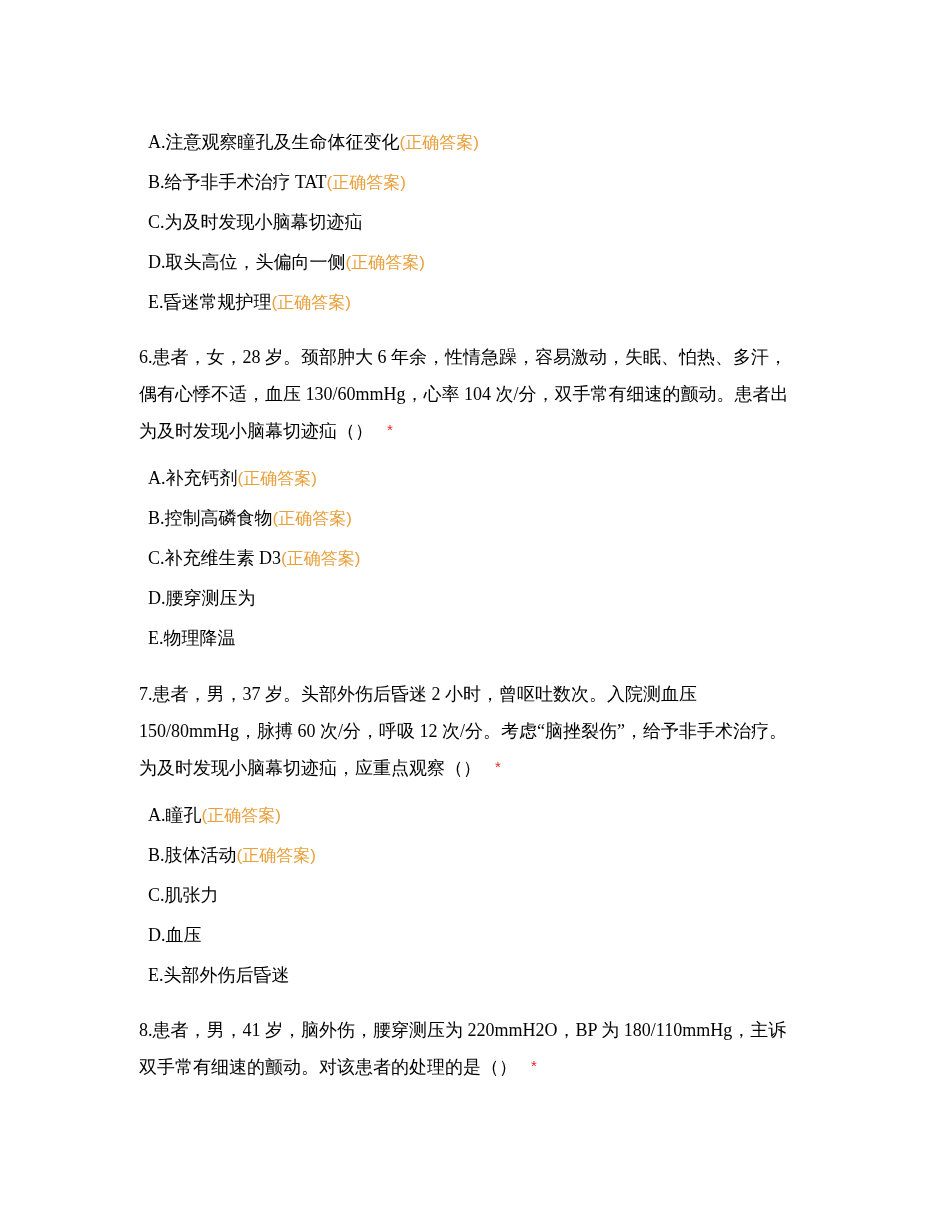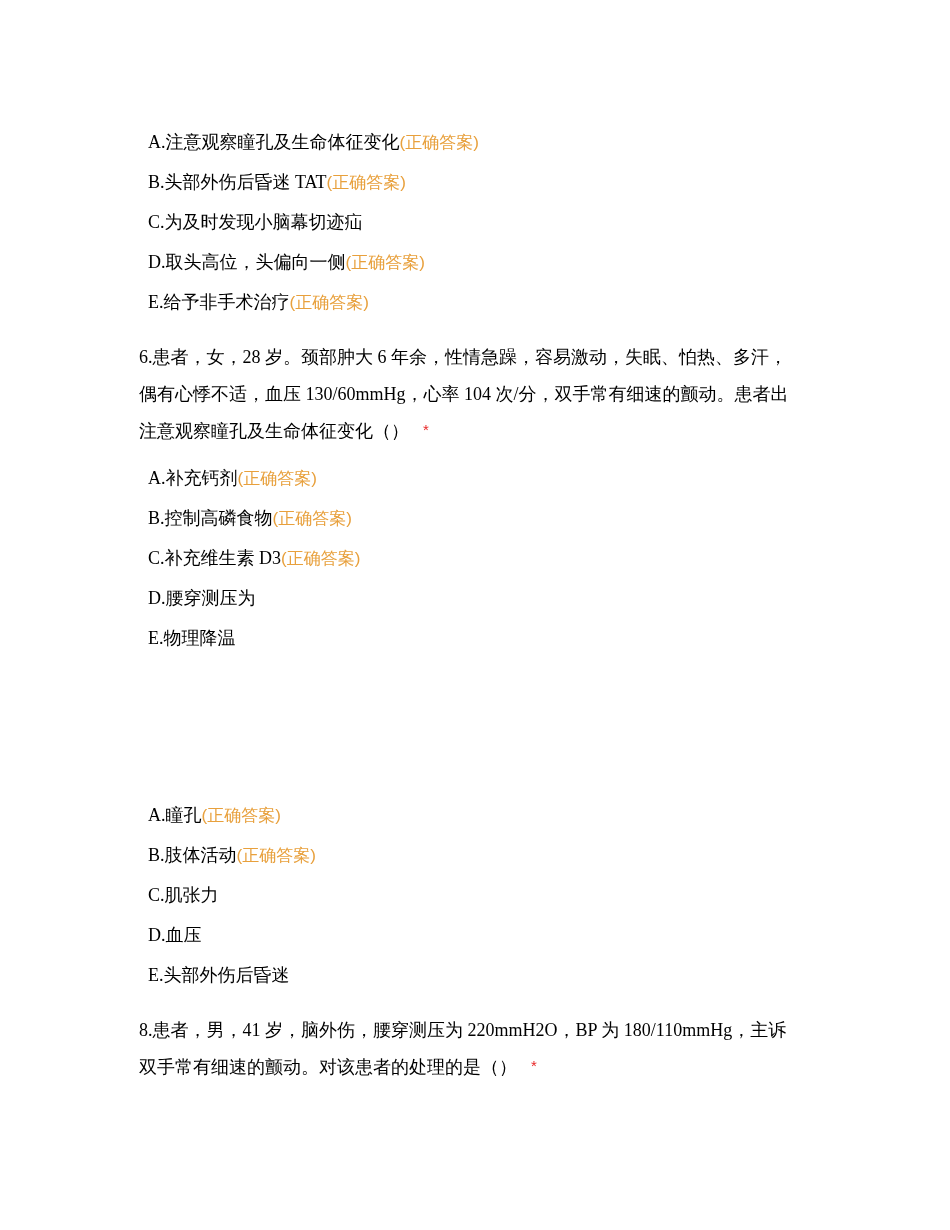--- a/index.html
+++ b/index.html
@@ -58,56 +58,61 @@
 </head>
 <body>
 
 <div class="page">
 
   <div>
     <div class="option" style="top:121px">
       <span>A.注意观察瞳孔及生命体征变化</span><span class="correct">(正确答案)</span>
     </div>
     <div class="option" style="top:161px">
-      <span>B.头部外伤后昏迷 TAT</span><span class="correct">(正确答案)</span>
+      <span>B.给予非手术治疗 TAT</span><span class="correct">(正确答案)</span>
     </div>
     <div class="option" style="top:201px">
       <span>C.为及时发现小脑幕切迹疝</span><span class="correct"></span>
     </div>
     <div class="option" style="top:241px">
       <span>D.取头高位，头偏向一侧</span><span class="correct">(正确答案)</span>
     </div>
     <div class="option" style="top:281px">
-      <span>E.给予非手术治疗</span><span class="correct">(正确答案)</span>
+      <span>E.昏迷常规护理</span><span class="correct">(正确答案)</span>
     </div>
   </div>
 
   <div class="question" style="top:330px">
     <span class="qline">6.患者，女，28 岁。颈部肿大 6 年余，性情急躁，容易激动，失眠、怕热、多汗，</span>
     <span class="qline">偶有心悸不适，血压 130/60mmHg，心率 104 次/分，双手常有细速的颤动。患者出</span>
-    <span class="qline"><span>注意观察瞳孔及生命体征变化（）</span><span class="required">*</span></span>
+    <span class="qline"><span>为及时发现小脑幕切迹疝（）</span><span class="required">*</span></span>
   </div>
   <div>
     <div class="option" style="top:457px">
       <span>A.补充钙剂</span><span class="correct">(正确答案)</span>
     </div>
     <div class="option" style="top:497px">
       <span>B.控制高磷食物</span><span class="correct">(正确答案)</span>
     </div>
     <div class="option" style="top:537px">
       <span>C.补充维生素 D3</span><span class="correct">(正确答案)</span>
     </div>
     <div class="option" style="top:577px">
       <span>D.腰穿测压为</span><span class="correct"></span>
     </div>
     <div class="option" style="top:617px">
       <span>E.物理降温</span><span class="correct"></span>
     </div>
   </div>
 
+  <div class="question" style="top:667px">
+    <span class="qline">7.患者，男，37 岁。头部外伤后昏迷 2 小时，曾呕吐数次。入院测血压</span>
+    <span class="qline">150/80mmHg，脉搏 60 次/分，呼吸 12 次/分。考虑“脑挫裂伤”，给予非手术治疗。</span>
+    <span class="qline"><span>为及时发现小脑幕切迹疝，应重点观察（）</span><span class="required">*</span></span>
+  </div>
   <div>
     <div class="option" style="top:794px">
       <span>A.瞳孔</span><span class="correct">(正确答案)</span>
     </div>
     <div class="option" style="top:834px">
       <span>B.肢体活动</span><span class="correct">(正确答案)</span>
     </div>
     <div class="option" style="top:874px">
       <span>C.肌张力</span><span class="correct"></span>
     </div>

